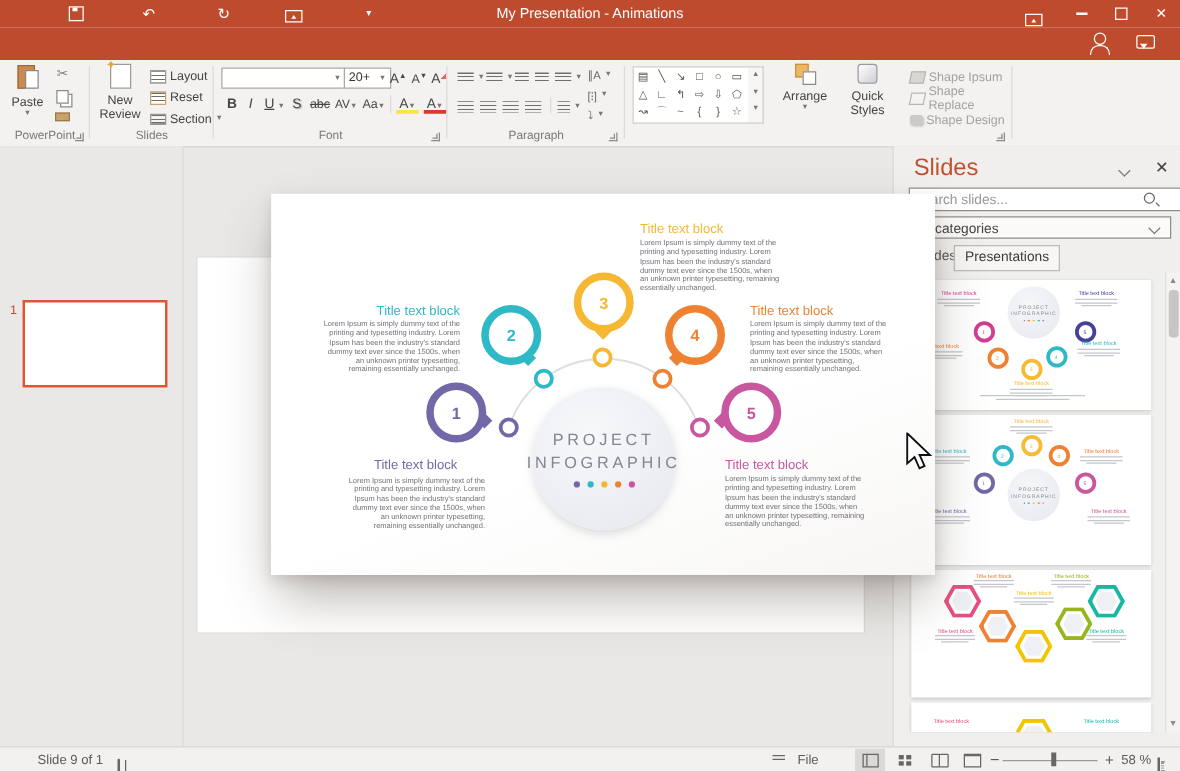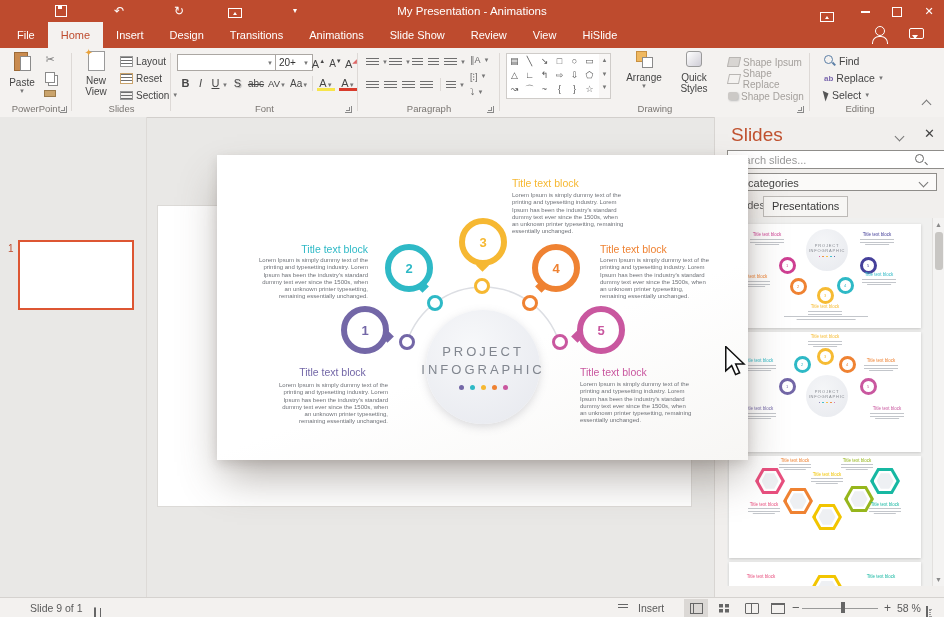--- a/index.html
+++ b/index.html
@@ -140,21 +140,20 @@
   <span class="qat-ic" style="left:226px"><span class="scrnico"></span></span>
   <span class="qat-ic" style="left:286px;font-size:8px">▾</span>
   <span class="win-title">My Presentation - Animations</span>
   <span class="winbtn" style="right:102px"><span class="scrnico" style="top:7px"></span></span>
   <span class="winbtn" style="right:64px"><span class="minibar"></span></span>
   <span class="winbtn" style="right:32px"><span class="maxbox"></span></span>
   <span class="winbtn" style="right:0">✕</span>
 </div>
 
 <div id="tabrow">
-  <span id="tab-strip" style="position:absolute;left:4px;top:0"><span class="tab">File</span><span class="tab active">Home</span><span class="tab">Insert</span><span class="tab">Design</span><span class="tab">Transitions</span><span class="tab">Animations</span><span class="tab">Slide Show</span><span class="tab">Review</span><span class="tab">View</span><span class="tab">HiSlide</span></span>
   <span class="tabric" style="right:52px">
       <span class="person"></span>
     </span>
   <span class="tabric" style="right:16px">
       <span class="bubble"></span>
     </span>
 </div>
 
 <div id="ribbon">
 
@@ -173,21 +172,21 @@
     <div class="glabel">PowerPoint</div>
     <span class="launcher" style="right:5px"></span>
     <div class="gdiv"></div>
   </div>
 
   <div class="rgroup" style="left:72px;width:99px">
     <div class="bigbtn" style="left:6px;width:36px">
       <span class="pageico">
           <span class="star">✦</span>
         </span>
-      <span style="margin-top:4px">New View</span>
+      <span style="margin-top:4px">New Review</span>
     </div>
     <div class="sbtn" style="left:48px;top:6px">
       <span class="stripes" style="width:11px;border:1px solid #999;background-color:#fff"></span>
         <span>Layout</span>
     </div>
     <div class="sbtn" style="left:48px;top:23px">
       <span class="stripes" style="width:11px;border:1px solid #C9A36B;background-color:#fff"></span>
         <span>Reset</span>
     </div>
     <div class="sbtn" style="left:48px;top:40px">
@@ -295,43 +294,24 @@
         <span>Shape Ipsum</span>
       </span>
     <span class="sbtn disabled" style="left:228px;top:24px">
         <span style="width:10px;height:8px;border:1.5px solid #B9B6B3;transform:skewX(-12deg)"></span>
         <span>Shape Replace</span>
       </span>
     <span class="sbtn disabled" style="left:228px;top:41px">
         <span style="width:10px;height:8px;background:#CCC9C6;border-radius:2px;box-shadow:1px 1px 2px #bbb"></span>
         <span>Shape Design</span>
       </span>
-    <div class="glabel">Drawing</div>
     <span class="launcher" style="right:6px"></span>
     <div class="gdiv"></div>
   </div>
 
-  <div class="rgroup" style="left:810px;width:134px">
-    <span class="sbtn" style="left:14px;top:6px;font-size:10.5px">
-        <span class="magico"></span>
-        <span>Find</span>
-      </span>
-    <span class="sbtn" style="left:14px;top:23px;font-size:10.5px">
-        <span style="font-size:8px;color:#7B68AE;font-weight:bold">ab</span>
-        <span>Replace</span>
-        <span class="caret">▼</span>
-      </span>
-    <span class="sbtn" style="left:14px;top:40px;font-size:10.5px">
-        <span class="selico"></span>
-        <span>Select</span>
-        <span class="caret">▼</span>
-      </span>
-    <div class="glabel" style="width:100px">Editing</div>
-    <span class="chevup" style="position:absolute;right:14px;bottom:8px"></span>
-  </div>
 </div>
 
 <div id="leftpanel">
   <span id="lp-num">1</span>
   <div id="lp-thumb"></div>
 </div>
 
 <div id="canvas"></div>
 
 <div id="floatslide">
@@ -516,21 +496,21 @@
     <span class="scrollarrow" style="top:3px">▲</span>
     <div class="thumbbar" style="top:14px;height:38px"></div>
     <span class="scrollarrow" style="bottom:3px">▼</span>
   </div>
 </div>
 
 <div id="statusbar">
   <span class="sb" style="left:30px">Slide 9 of 1</span>
   <span class="sb" style="left:94px;top:5.5px"><span class="bookico"></span></span>
   <span class="sb" style="left:618px;top:5px"><span class="noteico"></span></span>
-  <span class="sb" style="left:638px">Insert</span>
+  <span class="sb" style="left:638px">File</span>
   <span class="viewbtn active" style="left:684px">
       <span class="vico1"></span>
     </span>
   <span class="viewbtn" style="left:712px">
       <span class="vico2"></span>
     </span>
   <span class="viewbtn" style="left:740px">
       <span class="vico3"></span>
     </span>
   <span class="viewbtn" style="left:766px">

